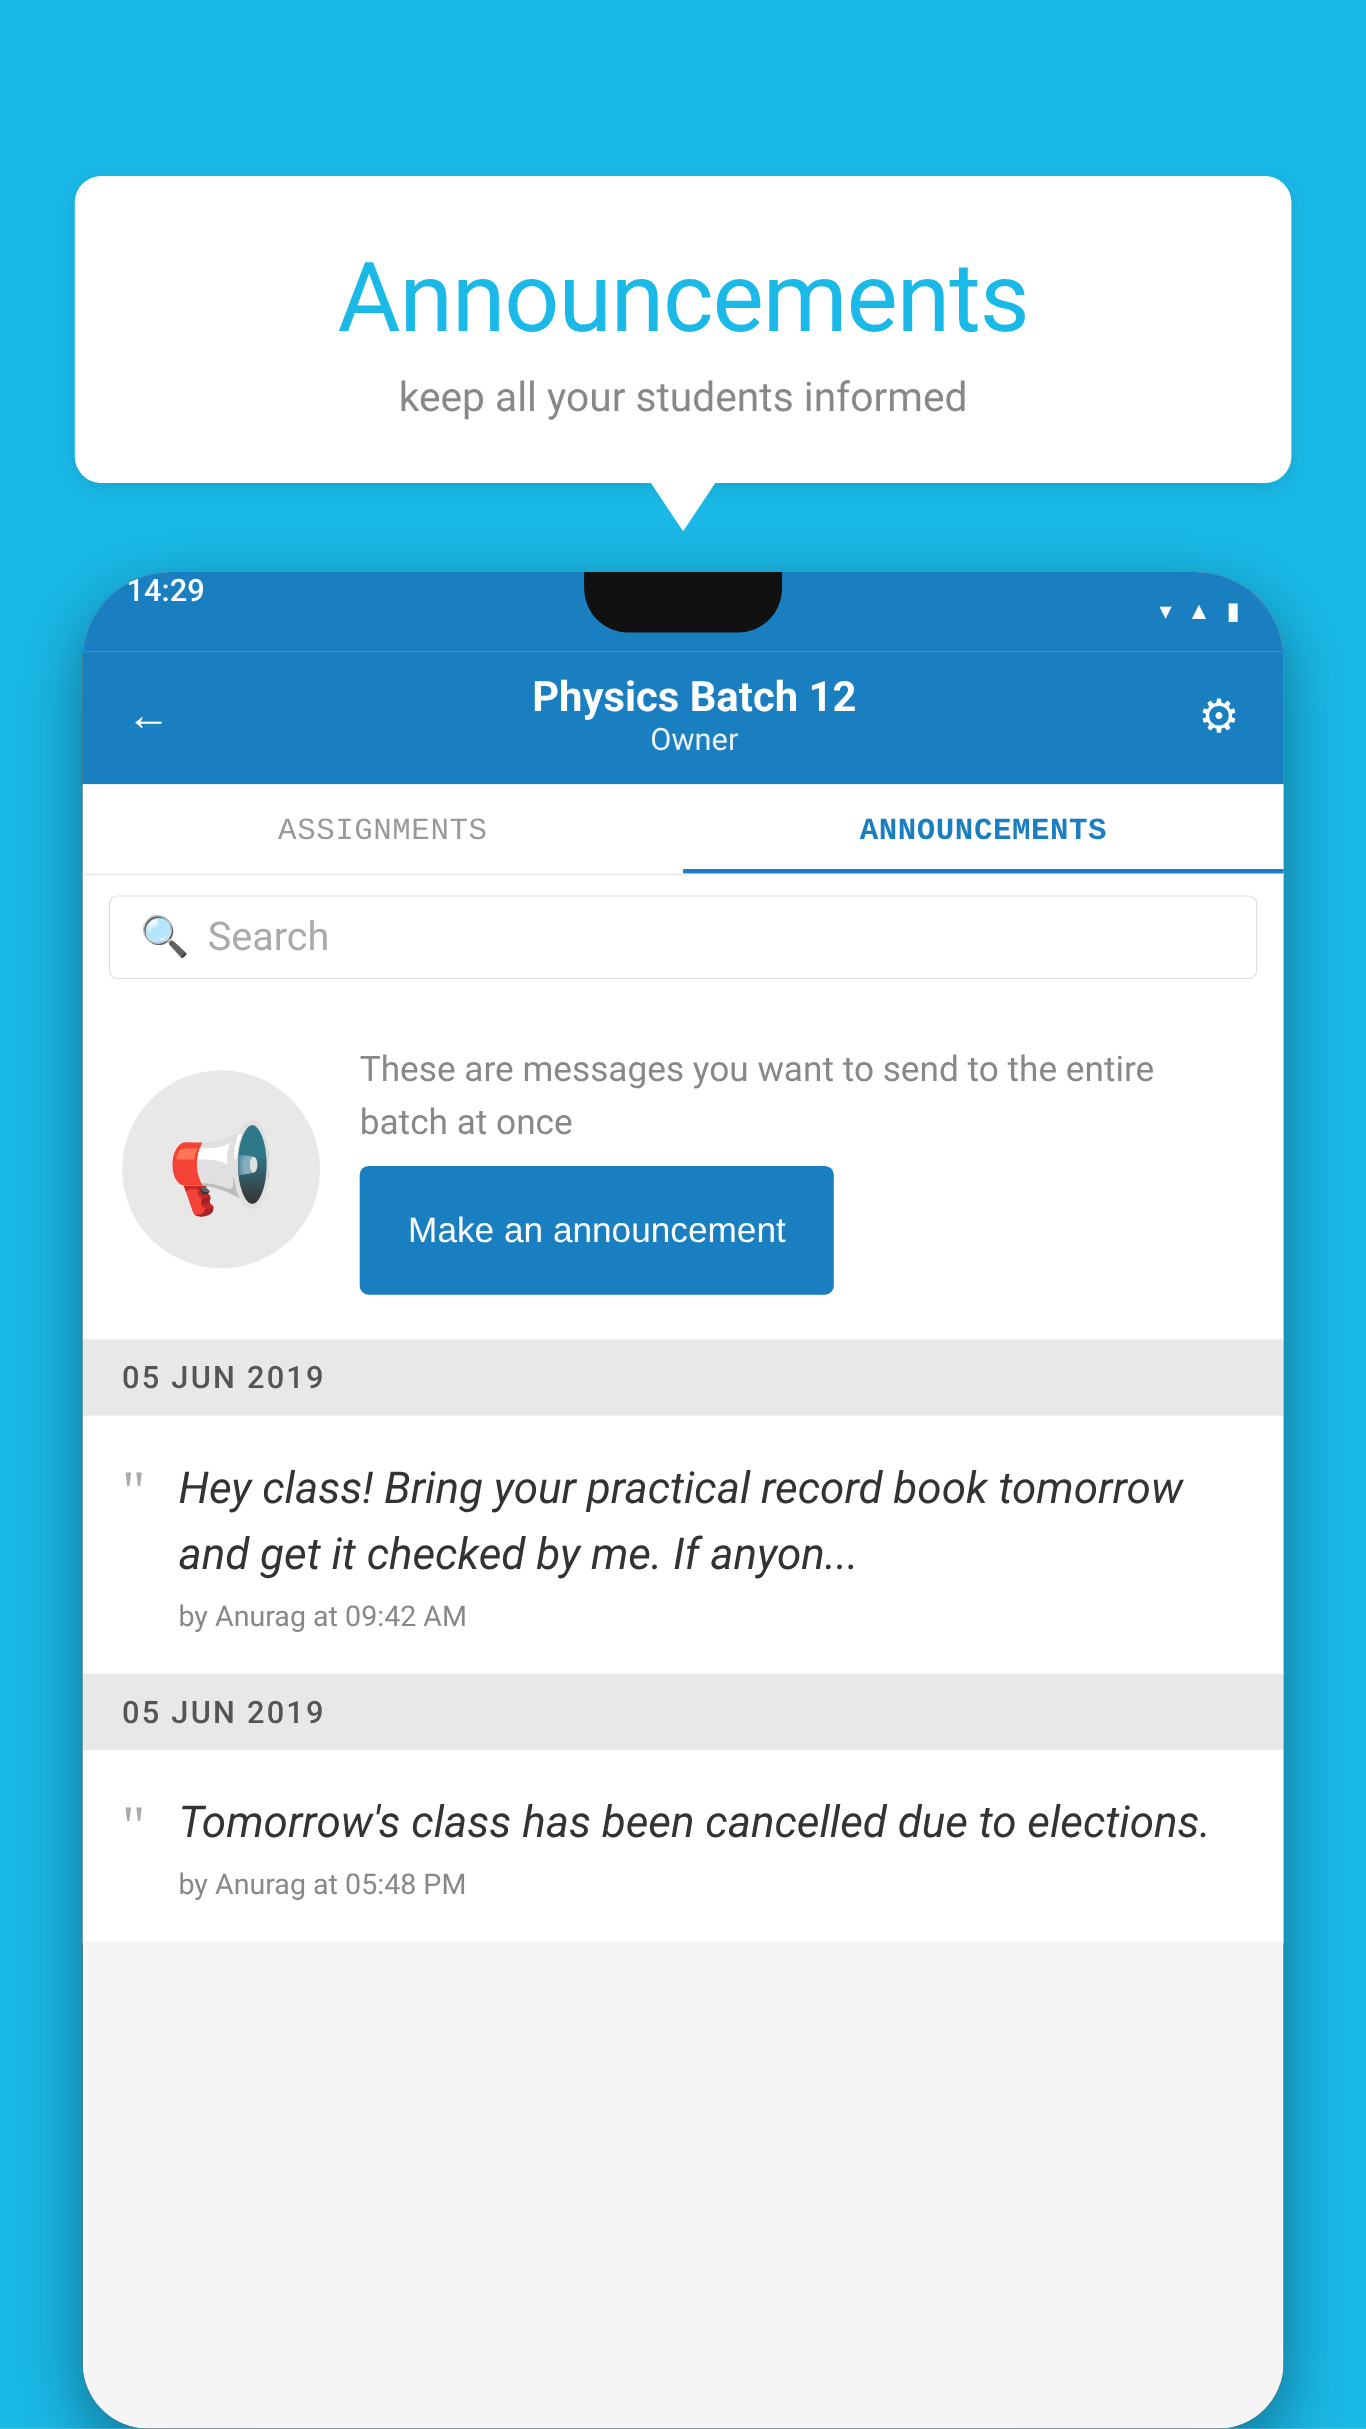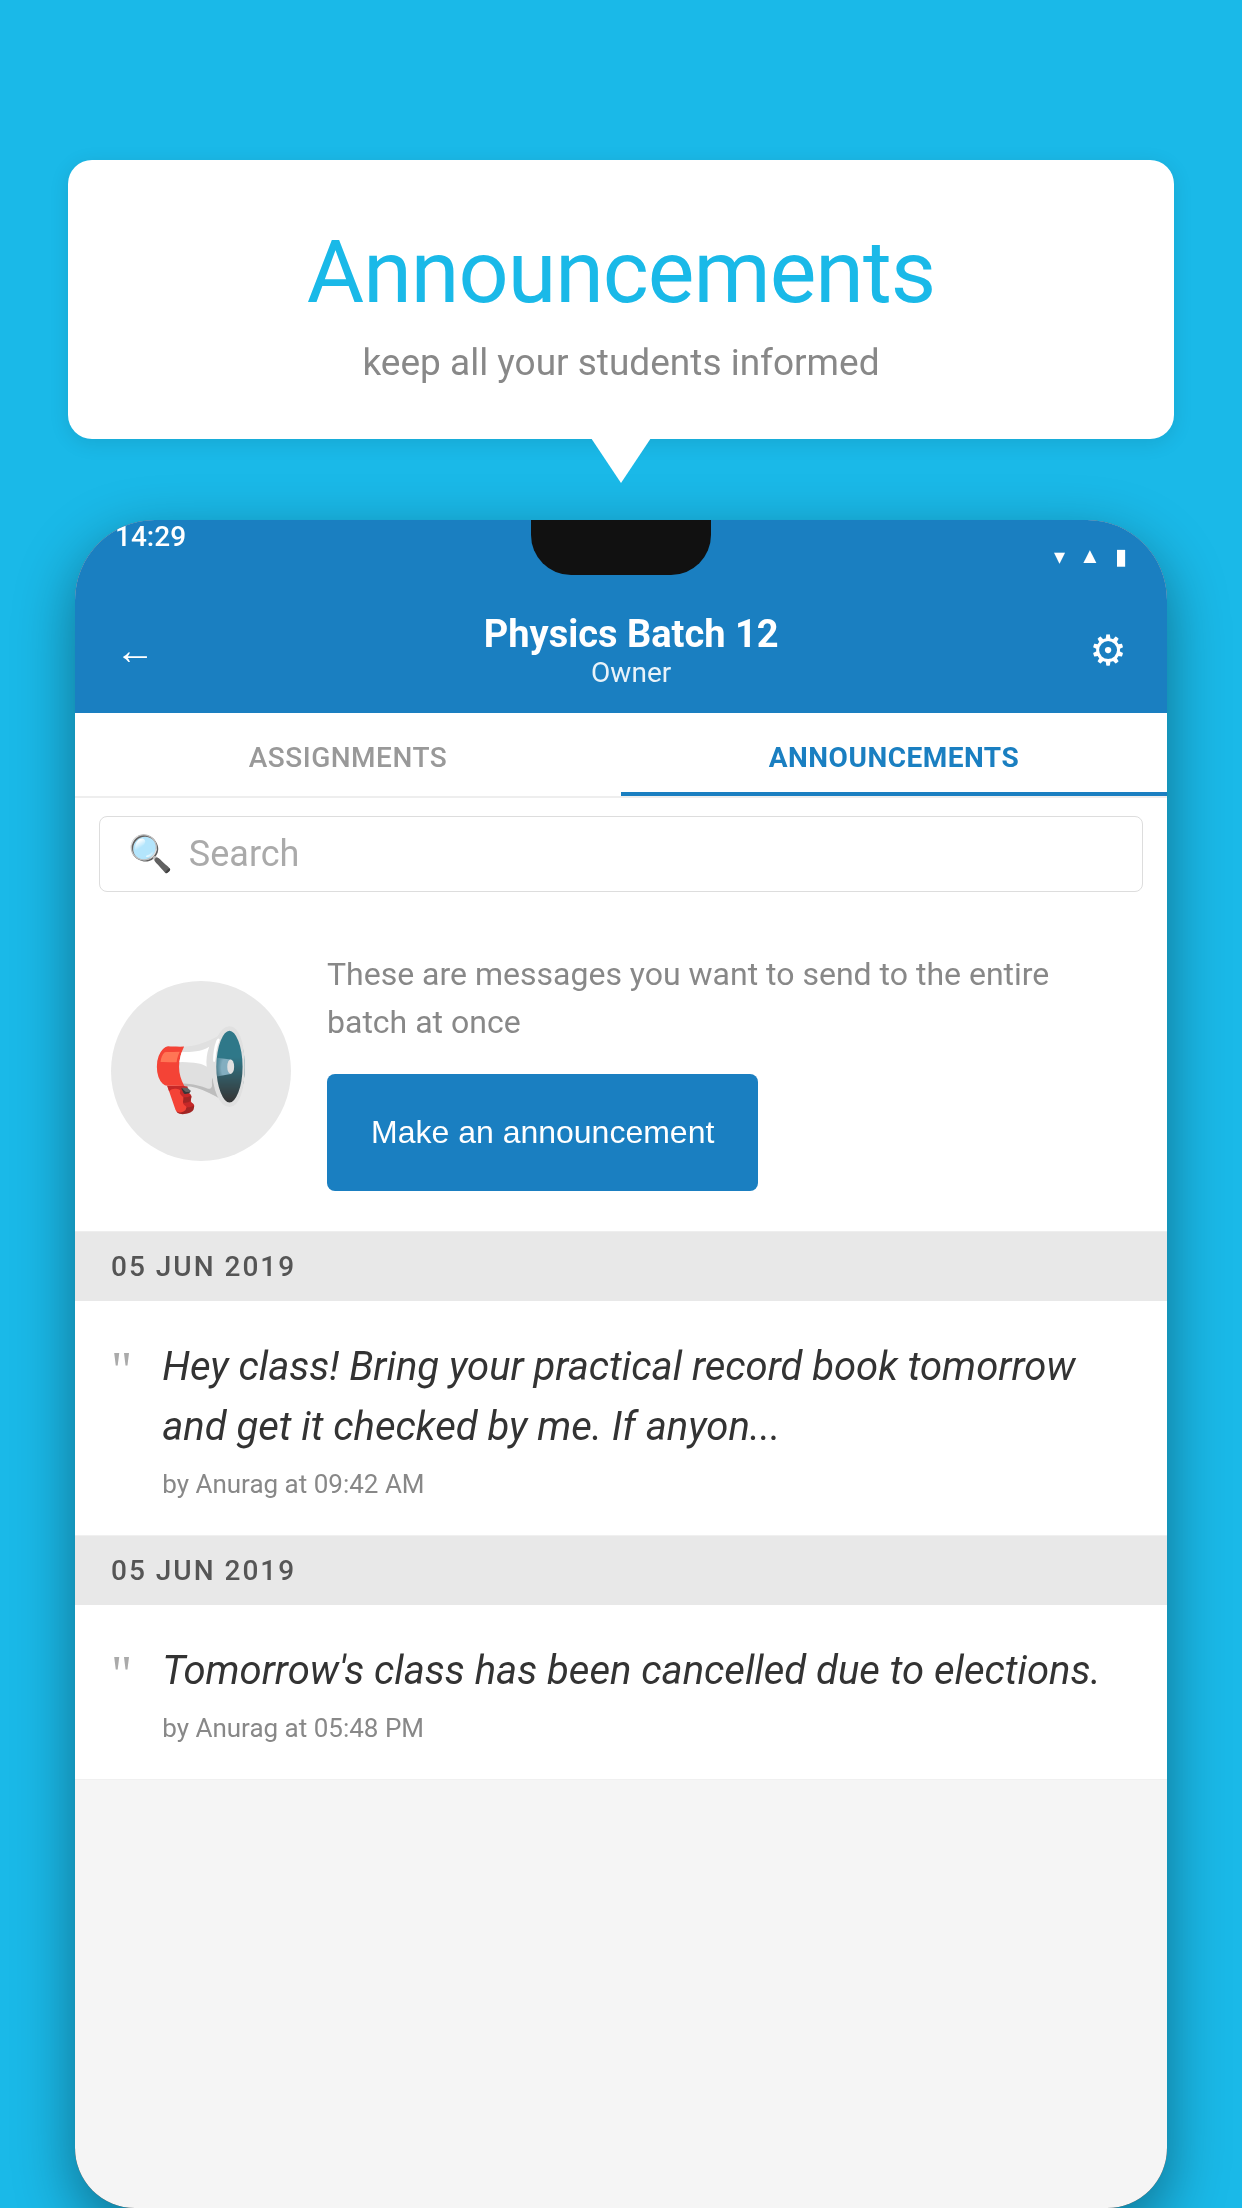--- a/index.html
+++ b/index.html
@@ -151,20 +151,21 @@
       color: white;
       font-size: 42px;
       cursor: pointer;
     }
 
     
     .tabs-container {
       background: white;
       display: flex;
       border-bottom: 2px solid #eee;
+      font-family: Liberation Mono, monospace;
     }
 
     .tab {
       flex: 1;
       text-align: center;
       padding: 28px 10px 22px;
       font-size: 28px;
       font-weight: 500;
       color: #999;
       cursor: pointer;
@@ -242,21 +243,21 @@
     }
 
     .announcement-prompt-right {
       flex: 1;
     }
 
     .announcement-prompt-text {
       font-size: 32px;
       color: #888;
       line-height: 1.5;
-      margin-bottom: 28px;
+      margin-bottom: 16px;
     }
 
     .make-announcement-btn {
       background: #1a7fc1;
       color: white;
       border: none;
       border-radius: 8px;
       padding: 40px 44px;
       font-size: 32px;
       font-weight: 500;

